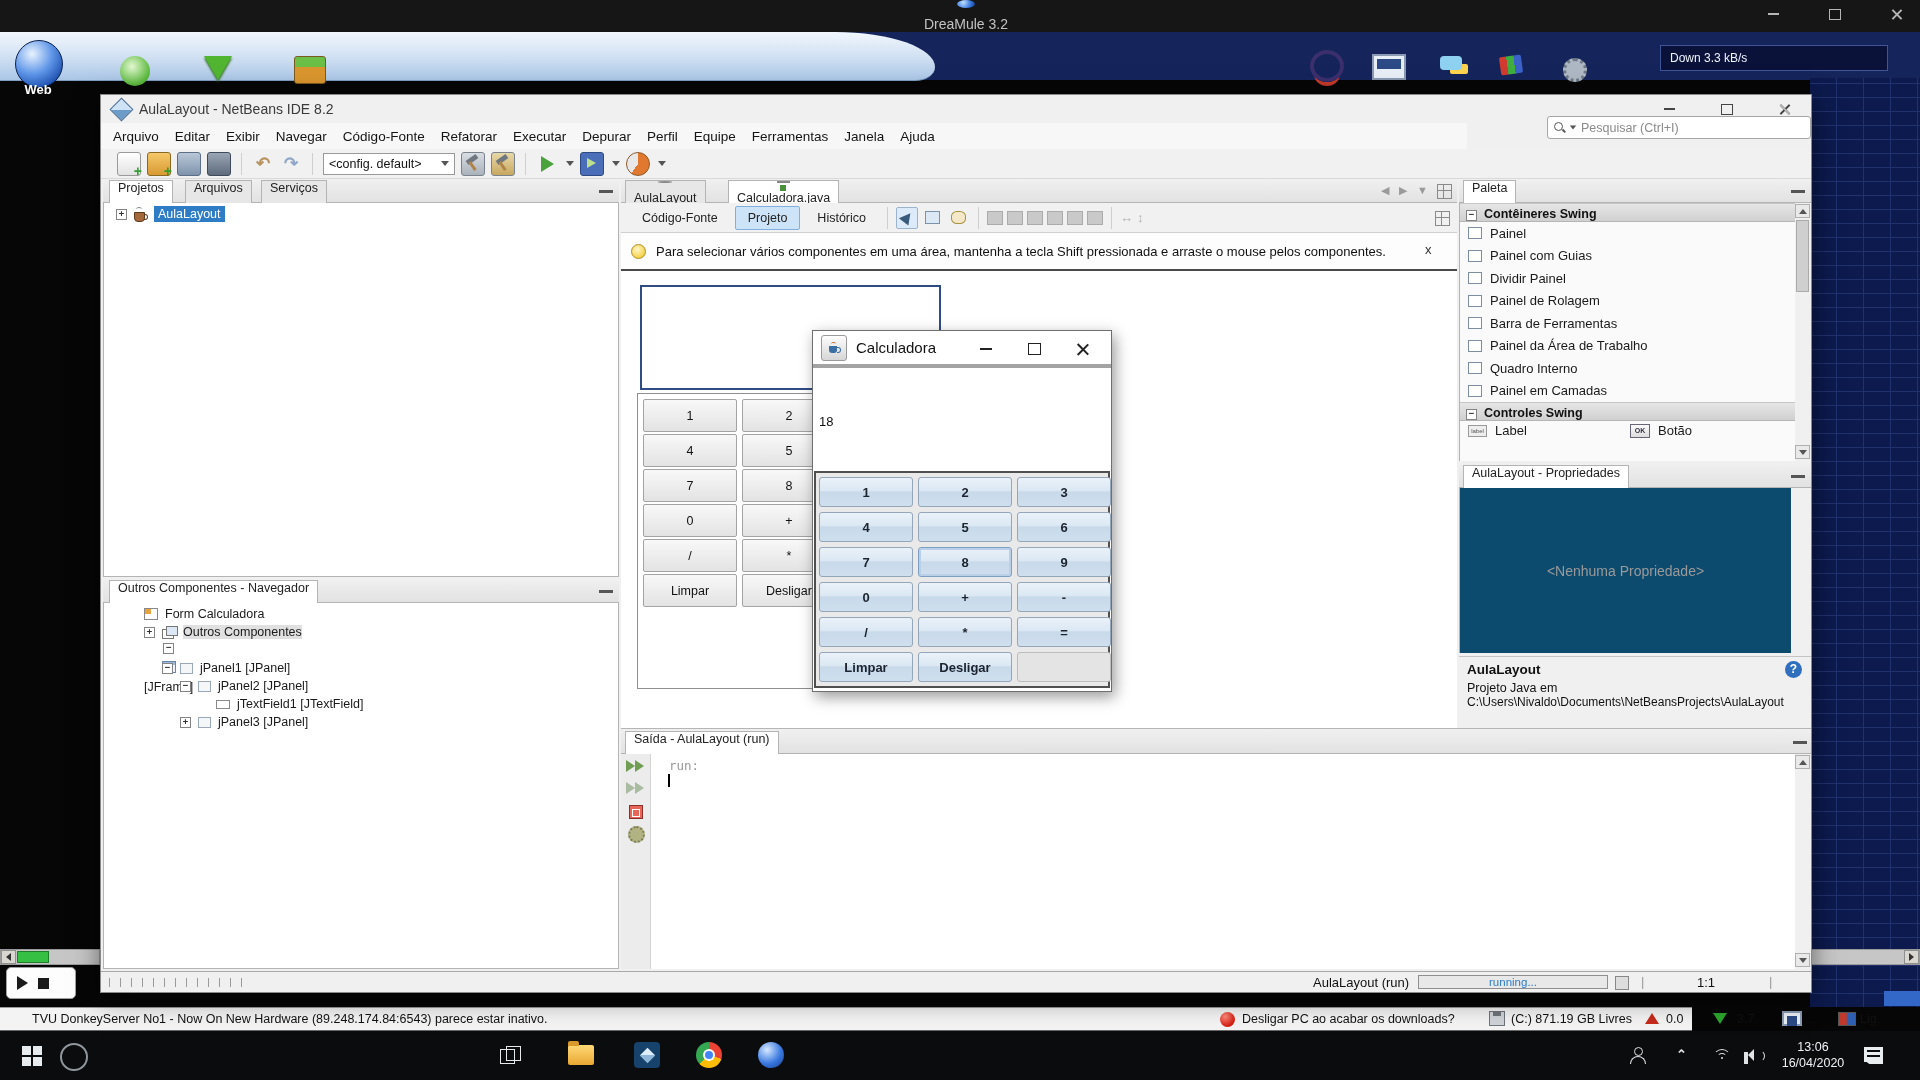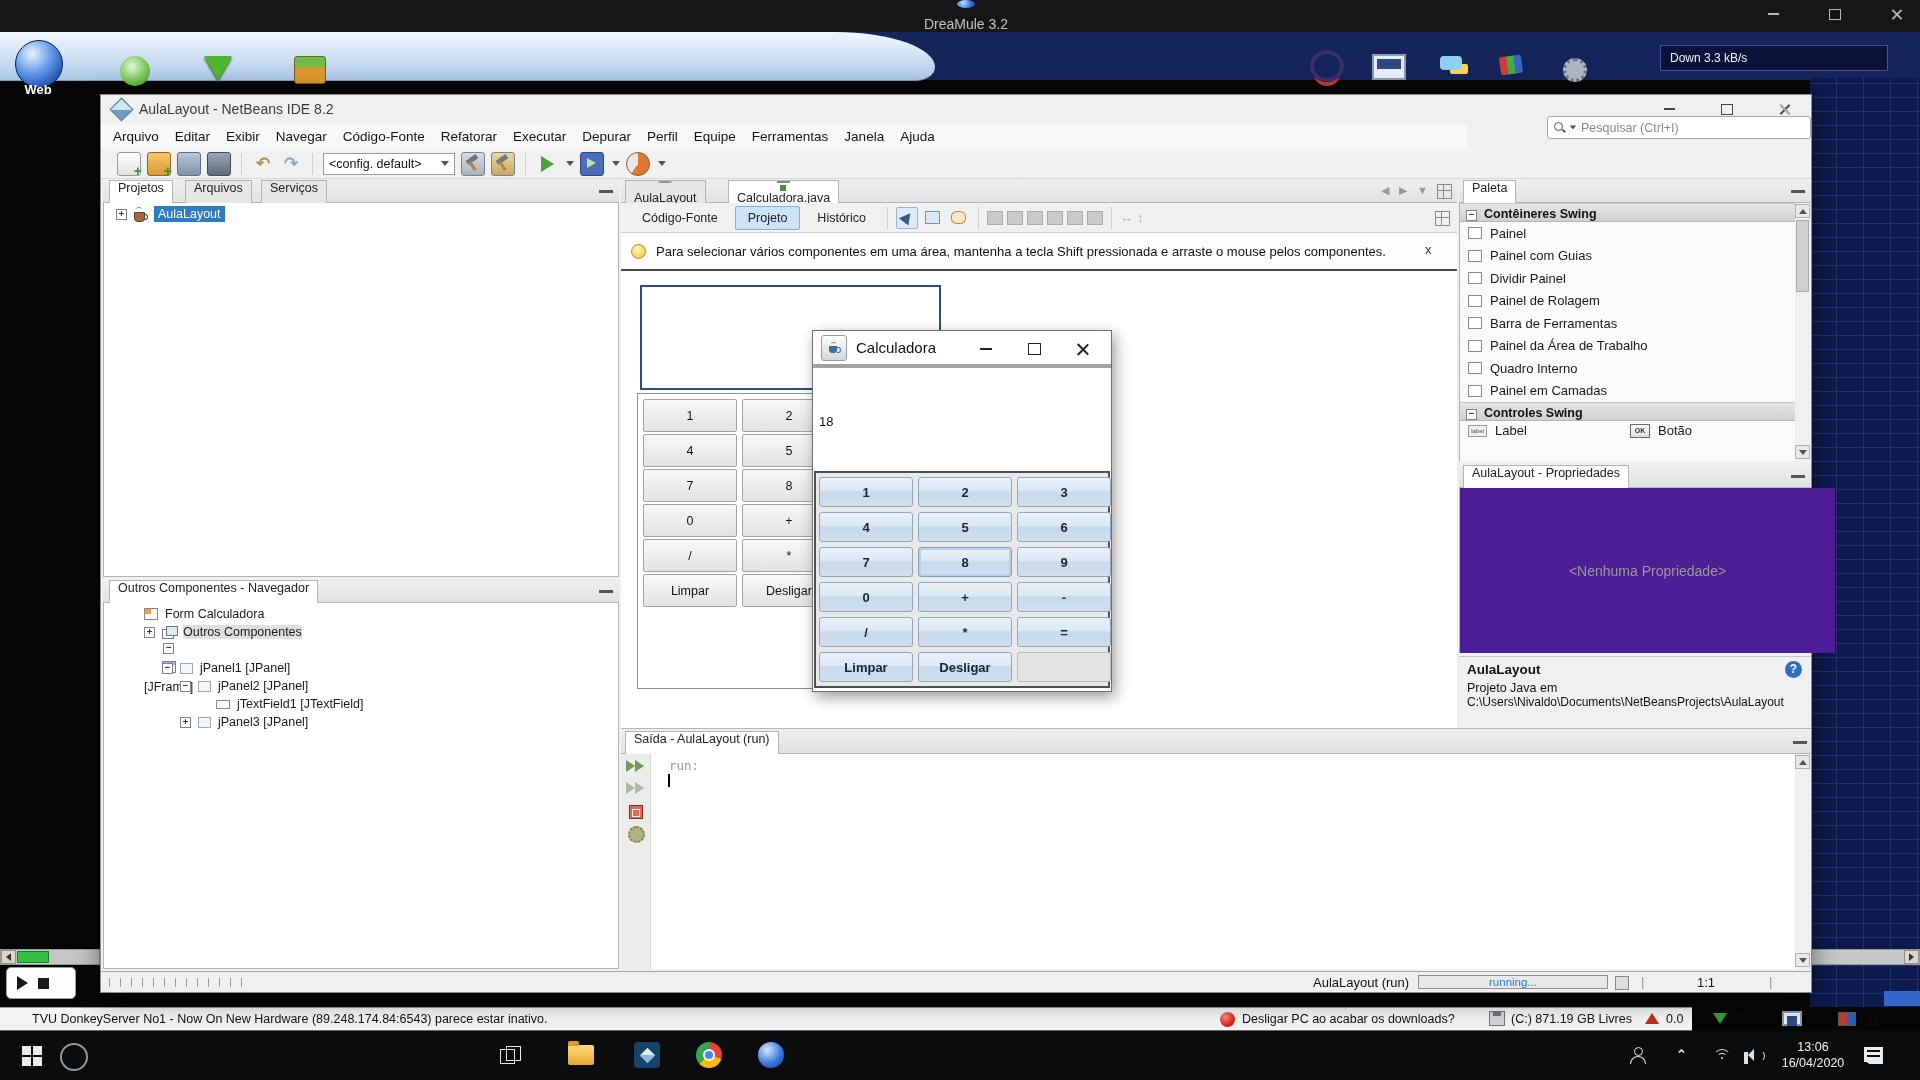--- a/index.html
+++ b/index.html
@@ -687,21 +687,21 @@
         </div>
     </div>
 
     <div class="ab phead" style="left:1358px;top:368px;width:352px;height:25px;">
       <span class="nbtab active ab" style="left:4px;top:2px;">
         <span>AulaLayout - Propriedades</span>
           <span class="tabx"></span>
       </span>
       <span class="minbtn ab" style="left:332px;top:12px;"></span>
     </div>
-    <div class="ab" style="left:1358px;top:393px;width:376px;height:165px;background:#4c1d95;border-left:1px solid #b4b4b4;box-sizing:border-box;display:flex;align-items:center;justify-content:center;">
+    <div class="ab" style="left:1358px;top:393px;width:332px;height:165px;background:#0c4a6e;border-left:1px solid #b4b4b4;box-sizing:border-box;display:flex;align-items:center;justify-content:center;">
       <span style="color:#9a9a9a;font-size:14px;">&lt;Nenhuma Propriedade&gt;</span>
     </div>
     <div class="ab" style="left:1358px;top:561px;width:352px;height:63px;background:#f0f0f0;border-top:1px solid #c4c4c4;box-sizing:border-box;padding:5px 8px;">
       <div style="font-weight:bold;font-size:13.5px;">AulaLayout</div>
       <div style="font-size:12.5px;margin-top:4px;">Projeto Java em</div>
       <div style="font-size:12px;">C:\Users\Nivaldo\Documents\NetBeansProjects\AulaLayout</div>
       <span class="helpq ab" style="left:326px;top:4px;">?</span>
     </div>
 
     <div class="ab" id="nb-status">

